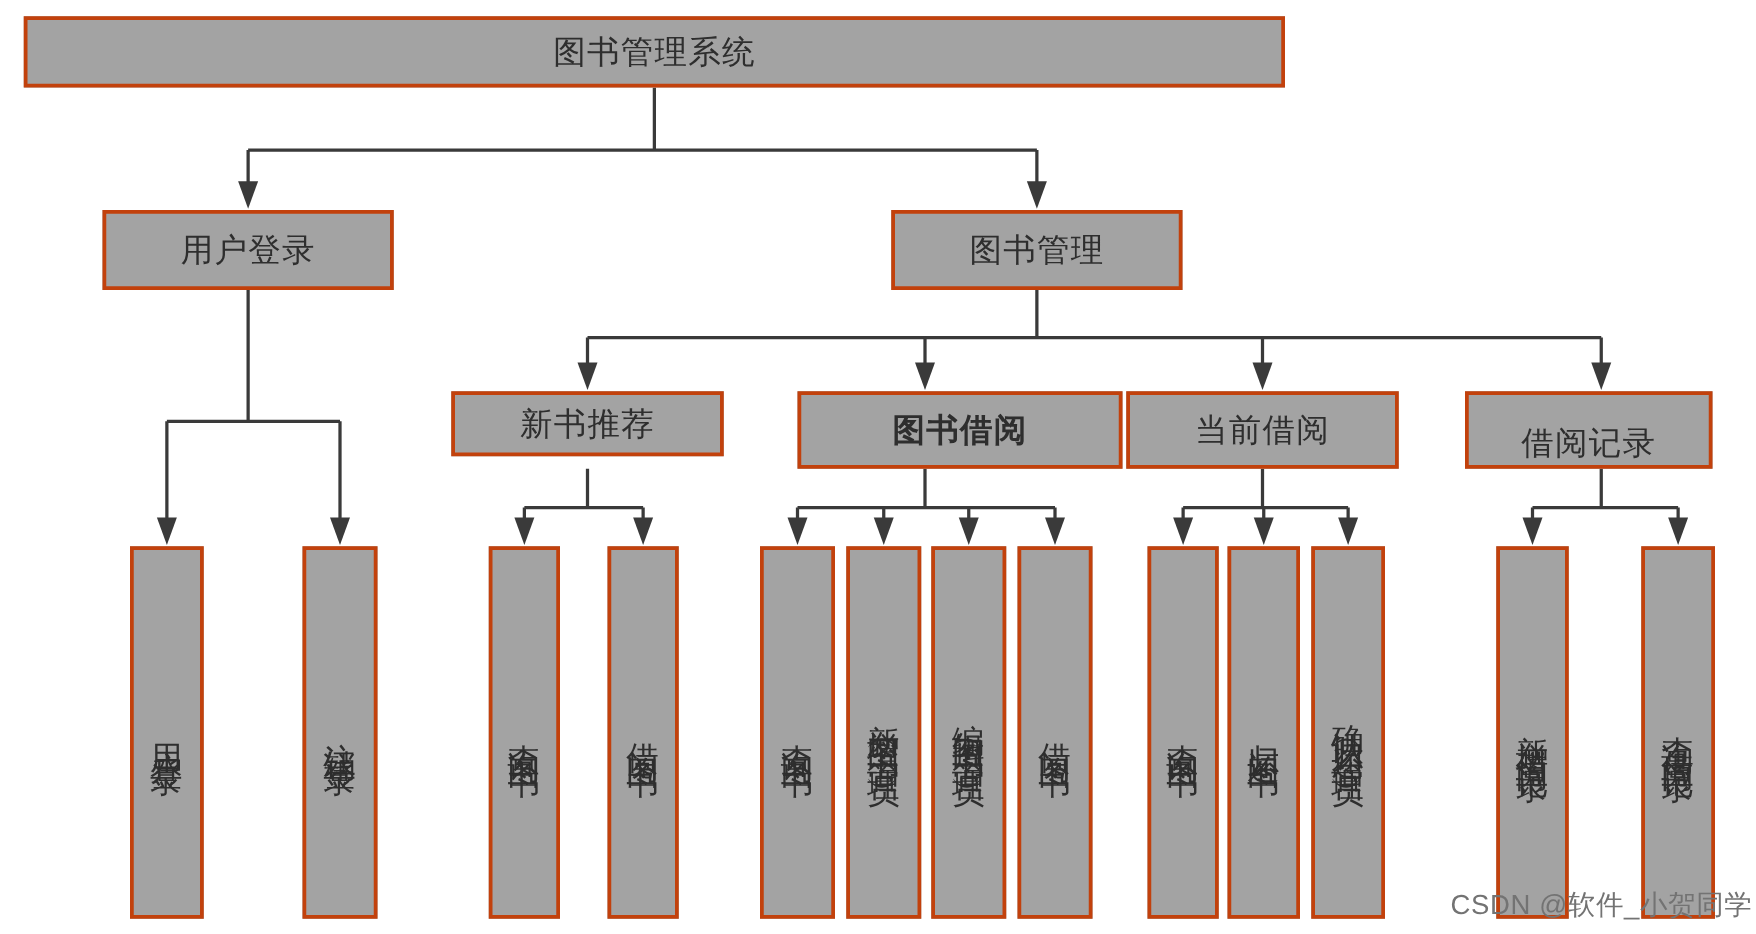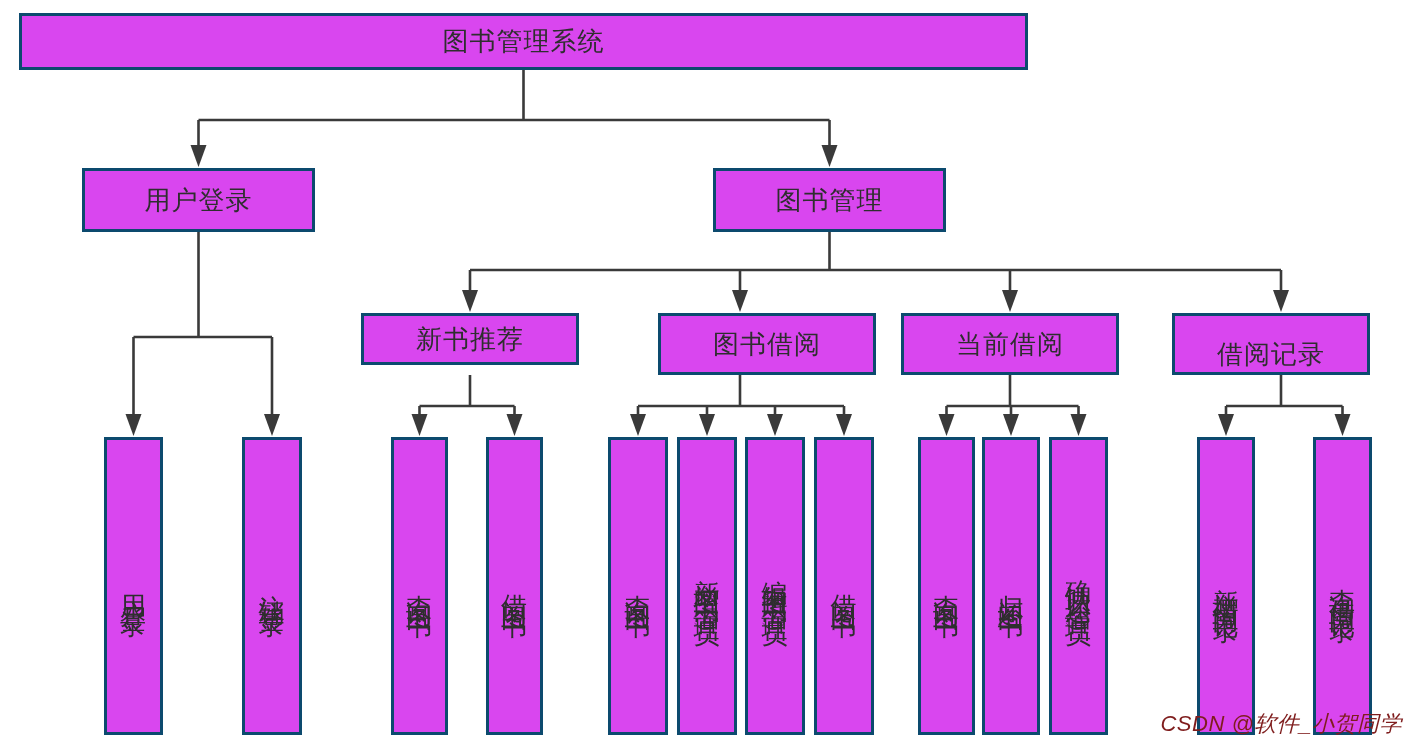--- a/index.html
+++ b/index.html
@@ -19,22 +19,22 @@
   }
   .wire {
     stroke: #3a3a3a;
     stroke-width: 2.6;
     fill: none;
   }
   .arrowhead { fill: #3a3a3a; }
   .node {
     position: absolute;
     box-sizing: border-box;
-    border: 3px solid #0c4a6e;
-    background: #d946ef;
+    border: 3px solid #c2410c;
+    background: #a3a3a3;
     display: flex;
     align-items: center;
     justify-content: center;
     color: #2e2e2e;
     font-size: 26px;
     letter-spacing: 1px;
   }
   .node .vtext {
     writing-mode: vertical-rl;
     text-orientation: mixed;
@@ -42,24 +42,23 @@
     line-height: 1;
     display: block;
     white-space: nowrap;
   }
   .watermark {
     position: absolute;
     right: 3px;
     top: 709px;
     font-size: 22px;
     letter-spacing: 0.5px;
-    color: #7f1d1d;
+    color: #737373;
     z-index: 5;
     white-space: nowrap;
-    font-style: italic;
   }
 </style>
 </head>
 <body>
 
 <div class="canvas">
 
   <svg class="wires" viewBox="0 0 1405 747" xmlns="http://www.w3.org/2000/svg">
     <defs>
       <path id="arrow" d="M-8,-22 L8,-22 L0,0 Z"></path>
@@ -120,21 +119,21 @@
   <div class="node" style="left:82px; top:168px; width:233px; height:64px;">
     <span>用户登录</span>
   </div>
   <div class="node" style="left:713px; top:168px; width:233px; height:64px;font-family:Liberation Serif, serif;">
     <span>图书管理</span>
   </div>
 
   <div class="node" style="left:361px; top:313px; width:218px; height:52px;">
     <span>新书推荐</span>
   </div>
-  <div class="node" style="left:658px; top:313px; width:218px; height:62px;">
+  <div class="node" style="left:638px; top:313px; width:260px; height:62px;font-weight:bold;">
     <span>图书借阅</span>
   </div>
   <div class="node" style="left:901px; top:313px; width:218px; height:62px;">
     <span>当前借阅</span>
   </div>
   <div class="node" style="left:1172px; top:313px; width:198px; height:62px;align-items:flex-end;">
     <span>借阅记录</span>
   </div>
 
   <div class="node" style="left:104px; top:437px; width:59px; height:298px;">

